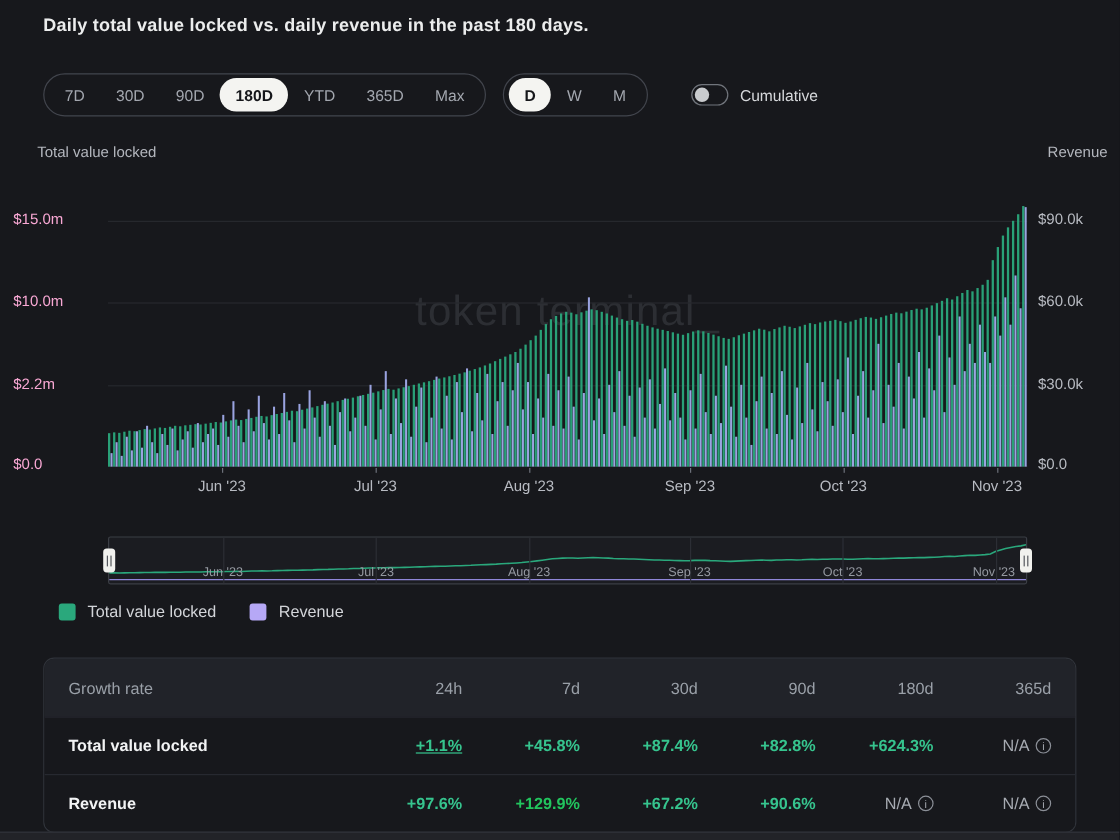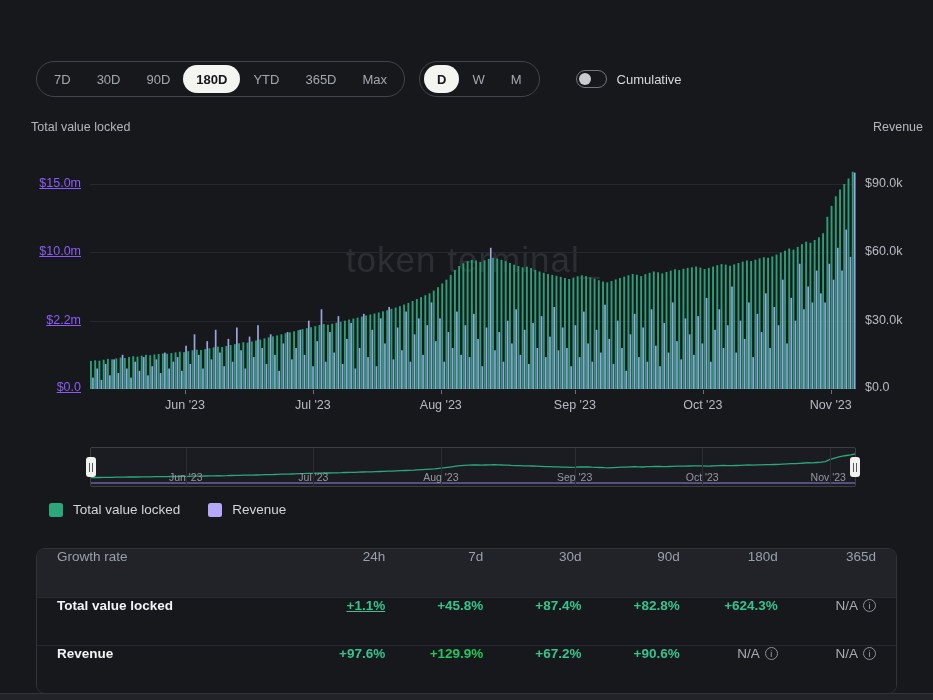--- a/index.html
+++ b/index.html
@@ -23,21 +23,21 @@
   .toggle-label { font-size:13px; color:#d6d8db; }
 
   
   .axis-titles { position:absolute; left:31px; right:10px; top:120px; display:flex; justify-content:space-between; }
   .axis-title { font-size:12.5px; color:#b3b6bd; }
 
   
   .chart-area { position:absolute; left:90px; top:167px; width:766px; height:222px; }
   .gridline { position:absolute; left:0; right:0; height:1px; background:#26282d; }
   .gridline.zero { background:#383b42; }
-  .ytick-left { position:absolute; right:calc(100% + 9px); width:70px; text-align:right; font-size:12.5px; color:#8b5cf6;text-decoration:underline; }
+  .ytick-left { position:absolute; right:calc(100% + 9px); width:70px; text-align:left; font-size:12.5px; color:#f9a8d4; }
   .ytick-right { position:absolute; left:calc(100% + 9px); width:70px; text-align:left; font-size:12.5px; color:#b8bbc2; }
   .xtick-label { position:absolute; top:calc(100% + 9px); transform:translateX(-50%); font-size:12.5px; color:#b8bbc2; white-space:nowrap; }
   .xtick-mark { position:absolute; top:calc(100% + 1px); width:1px; height:4px; background:#6d717a; }
   .bars-svg { position:absolute; left:0; top:0; width:100%; height:100%; }
   .watermark { position:absolute; left:50%; top:33%; transform:translateX(-50%); font-size:35px; font-weight:500;
                letter-spacing:1px; color:#2c2e33; white-space:nowrap; pointer-events:none; }
 
   
   .minimap { position:absolute; left:90px; top:447px; width:766px; height:40px; background:#1b1c21;
              border:1px solid #3b3e45; border-radius:2px; }
@@ -51,38 +51,39 @@
 
   
   .legend { position:absolute; left:49px; top:502px; display:flex; align-items:center; gap:28px; }
   .legend-item { display:flex; align-items:center; gap:10px; }
   .legend-swatch { width:14px; height:14px; border-radius:2.5px; }
   .legend-label { font-size:13.5px; color:#d3d5d9; }
 
   
   .growth-table { position:absolute; left:36px; top:548px; width:861px; border:1px solid #30333a;
                   border-radius:9px; overflow:hidden; }
-  .t-row { display:flex; align-items:flex-start; height:48px; padding:0 20px; }
+  .t-row { display:flex; align-items:center; height:48px; padding:0 20px; }
   .t-head { background:#212329; }
   .t-body-row { background:#17181c; border-top:1px solid #272930; }
   .t-label { flex:0 0 230px; font-size:13.5px; color:#9aa0a8; }
   .t-body-row .t-label { color:#f2f3f4; font-weight:700; font-size:13.5px; }
   .t-cell { flex:1 1 0; text-align:right; font-size:13.5px; color:#9aa0a8; }
   .t-cell.pos { font-weight:600; }
   .t-cell .na { color:#a7abb2; display:inline-flex; align-items:center; gap:5px; }
   .info-icon { display:inline-flex; align-items:center; justify-content:center; width:13px; height:13px;
                border:1px solid #8b8f97; border-radius:50%; font-size:9px; color:#a7abb2; font-style:normal; }
 
   .bottom-strip { position:absolute; left:0; right:0; bottom:0; height:7px; background:#222328; border-top:1px solid #31343b; }
 </style>
 </head>
 <body>
 
 <div class="page">
 
+  <div class="title">Daily total value locked vs. daily revenue in the past 180 days.</div>
 
   <div class="controls">
     <div class="pill-group" id="range-group">
         <button class="pill-btn">7D</button>
         <button class="pill-btn">30D</button>
         <button class="pill-btn">90D</button>
         <button class="pill-btn selected">180D</button>
         <button class="pill-btn">YTD</button>
         <button class="pill-btn">365D</button>
         <button class="pill-btn">Max</button>

